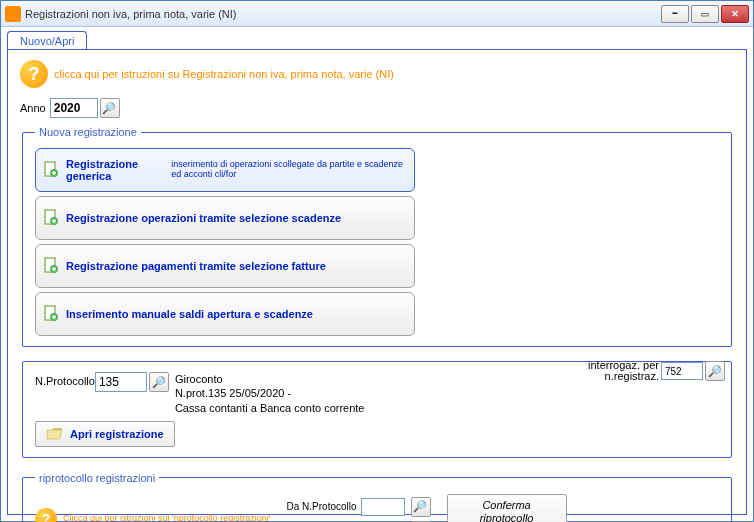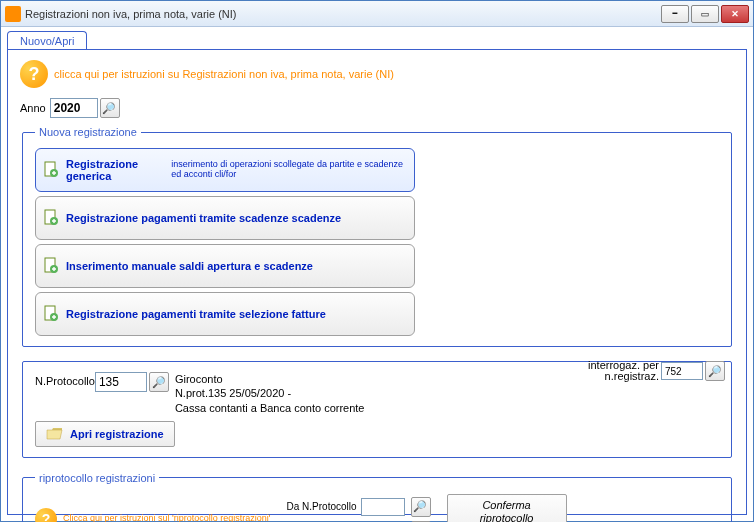--- a/index.html
+++ b/index.html
@@ -106,37 +106,37 @@
               </svg></span>
           <span class="lbl">Registrazione generica</span>
           <span class="desc">inserimento di operazioni scollegate da partite e scadenze ed acconti cli/for</span>
         </div>
         <div class="nr-btn">
           <span class="doc-icon"><svg viewBox="0 0 18 18">
                 <rect x="3" y="1" width="10" height="14" fill="#fff" stroke="#6b8e23"></rect>
                 <circle cx="12" cy="12" r="4" fill="#5ab45a"></circle>
                 <path d="M12 10v4M10 12h4" stroke="#fff" stroke-width="1.4"></path>
               </svg></span>
-          <span class="lbl">Registrazione pagamenti tramite scadenze scadenze</span>
+          <span class="lbl">Registrazione operazioni tramite selezione scadenze</span>
+        </div>
+        <div class="nr-btn">
+          <span class="doc-icon"><svg viewBox="0 0 18 18">
+                <rect x="3" y="1" width="10" height="14" fill="#fff" stroke="#6b8e23"></rect>
+                <circle cx="12" cy="12" r="4" fill="#5ab45a"></circle>
+                <path d="M12 10v4M10 12h4" stroke="#fff" stroke-width="1.4"></path>
+              </svg></span>
+          <span class="lbl">Registrazione pagamenti tramite selezione fatture</span>
         </div>
         <div class="nr-btn">
           <span class="doc-icon"><svg viewBox="0 0 18 18">
                 <rect x="3" y="1" width="10" height="14" fill="#fff" stroke="#6b8e23"></rect>
                 <circle cx="12" cy="12" r="4" fill="#5ab45a"></circle>
                 <path d="M12 10v4M10 12h4" stroke="#fff" stroke-width="1.4"></path>
               </svg></span>
           <span class="lbl">Inserimento manuale saldi apertura e scadenze</span>
-        </div>
-        <div class="nr-btn">
-          <span class="doc-icon"><svg viewBox="0 0 18 18">
-                <rect x="3" y="1" width="10" height="14" fill="#fff" stroke="#6b8e23"></rect>
-                <circle cx="12" cy="12" r="4" fill="#5ab45a"></circle>
-                <path d="M12 10v4M10 12h4" stroke="#fff" stroke-width="1.4"></path>
-              </svg></span>
-          <span class="lbl">Registrazione pagamenti tramite selezione fatture</span>
         </div>
       </div>
     </fieldset>
 
     <fieldset class="apri-box">
       <div class="interrog">
         <div class="ilbl">interrogaz. per<br>n.registraz.</div>
         <input class="txt" value="752" style="">
         <div class="binobtn">
             <span class="bino">🔎</span>

